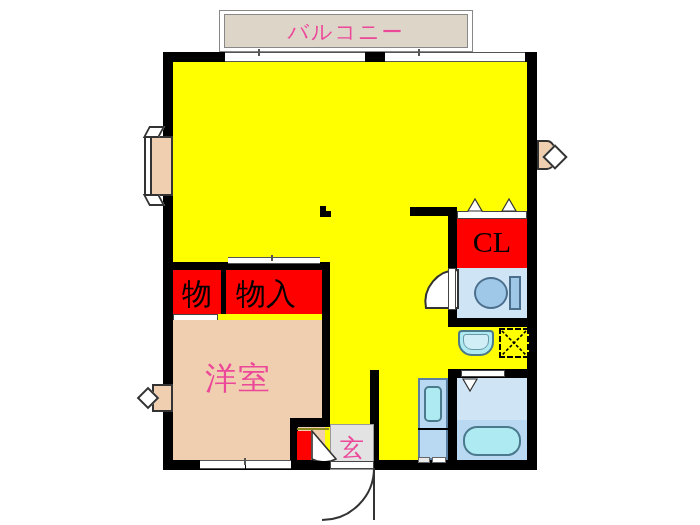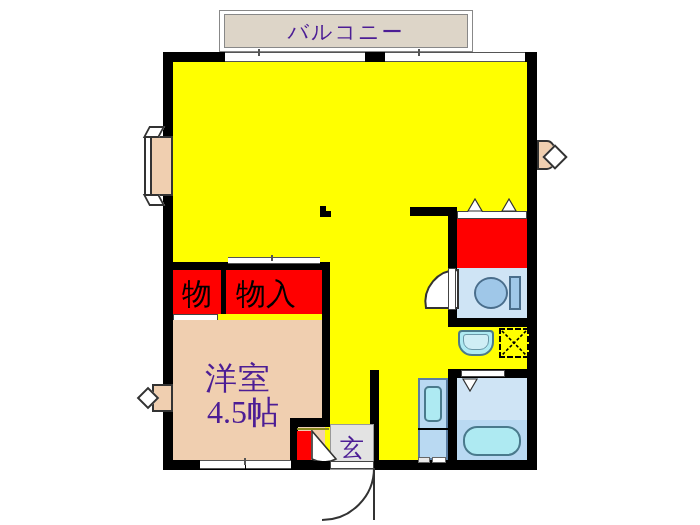--- a/index.html
+++ b/index.html
@@ -30,21 +30,21 @@
   .fill-water2   { background: #b9d9f2; }
   .fill-genkan   { background: #e3e3e3; }
 
   
   .wall      { background: #000000; }
   .thinline  { background: #000000; }
 
   
   .label {
     position: absolute;
-    color: #4c1d95;
+    color: #ec4899;
     font-family: "Liberation Serif", "DejaVu Serif", serif;
     white-space: nowrap;
     line-height: 1;
     text-align: center;
   }
   .lbl-ldk     { font-size: 52px; letter-spacing: 1px; }
   .lbl-ldk-sz  { font-size: 46px; letter-spacing: 0px; }
   .lbl-room    { font-size: 32px; letter-spacing: 1px; }
   .lbl-room-sz { font-size: 32px; }
   .lbl-red     { font-size: 30px; color: #000000; }
@@ -137,20 +137,21 @@
   <div class="abs wall" style="left:448px; top:207px; width:9px; height:72px;"></div>
   <div class="abs wall" style="left:410px; top:207px; width:47px; height:9px;"></div>
   <div class="abs fill-red" style="left:457px; top:216px; width:70px; height:52px;"></div>
   <div class="abs" style="left:457px; top:211px; width:70px; height:8px; background:#ffffff; border:1.5px solid #444;"></div>
   <div class="abs tri-up-o" style="left:468px; top:200px; border-bottom-color:#ffffff; filter:none;"></div>
   <div class="abs" style="left:468px; top:200px; width:0; height:0; border-left:7px solid transparent; border-right:7px solid transparent; border-bottom:11px solid transparent;"></div>
   <svg class="abs" style="left:457px; top:198px; width:70px; height:14px;" viewBox="0 0 70 14">
     <polygon points="11,13 18,1 25,13" fill="#ffffff" stroke="#333" stroke-width="1.2"></polygon>
     <polygon points="45,13 52,1 59,13" fill="#ffffff" stroke="#333" stroke-width="1.2"></polygon>
   </svg>
+  <div class="label lbl-cl" style="left:457px; top:227px; width:70px;">CL</div>
 
   <div class="abs wall" style="left:448px; top:268px; width:9px; height:58px;"></div>
   <div class="abs fill-water" style="left:457px; top:268px; width:70px; height:50px;"></div>
   <div class="abs wall" style="left:448px; top:318px; width:79px; height:9px;"></div>
 
   <div class="abs toilet-bowl" style="left:474px; top:277px; width:34px; height:32px;"></div>
   <div class="abs tank" style="left:509px; top:276px; width:12px; height:34px;"></div>
 
   <svg class="abs" style="left:418px; top:268px; width:42px; height:44px;" viewBox="0 0 42 44">
     <path d="M40 2 L40 40 L8 40 A32 32 0 0 1 40 2 Z" fill="#ffffff" stroke="#333" stroke-width="2"></path>
@@ -196,21 +197,20 @@
   <div class="abs" style="left:173px; top:314px; width:45px; height:7px; background:#ffffff; border:1.5px solid #444;"></div>
   <svg class="abs" style="left:175px; top:320px; width:18px; height:14px;" viewBox="0 0 18 14">
     <polygon points="2,1 16,1 9,13" fill="#ffffff" stroke="#333" stroke-width="1.2"></polygon>
   </svg>
 
   <div class="abs fill-room" style="left:173px; top:320px; width:152px; height:140px;"></div>
   <div class="abs wall" style="left:322px; top:320px; width:8px; height:100px;"></div>
   <div class="abs wall" style="left:290px; top:418px; width:40px; height:9px;"></div>
   <div class="abs wall" style="left:290px; top:418px; width:8px; height:42px;"></div>
   <div class="label lbl-room" style="left:178px; top:362px; width:120px;">洋室</div>
-  <div class="label lbl-room-sz" style="left:178px; top:396px; width:130px;">4.5帖</div>
 
   <div class="abs" style="left:152px; top:384px; width:21px; height:28px; background:#f0cfb0; border:2px solid #333;"></div>
   <div class="abs" style="left:140px; top:390px; width:16px; height:16px; background:#ffffff; border:2px solid #333; transform:rotate(45deg);"></div>
 
   <div class="abs sash" style="left:200px; top:460px; width:45px; height:9px;"></div>
   <div class="sashmark" style="left:244px; top:458px; width:2px; height:7px;"></div>
   <div class="abs sash" style="left:246px; top:460px; width:45px; height:9px;"></div>
 
   <div class="abs wall" style="left:370px; top:370px; width:9px; height:90px;"></div>
 

